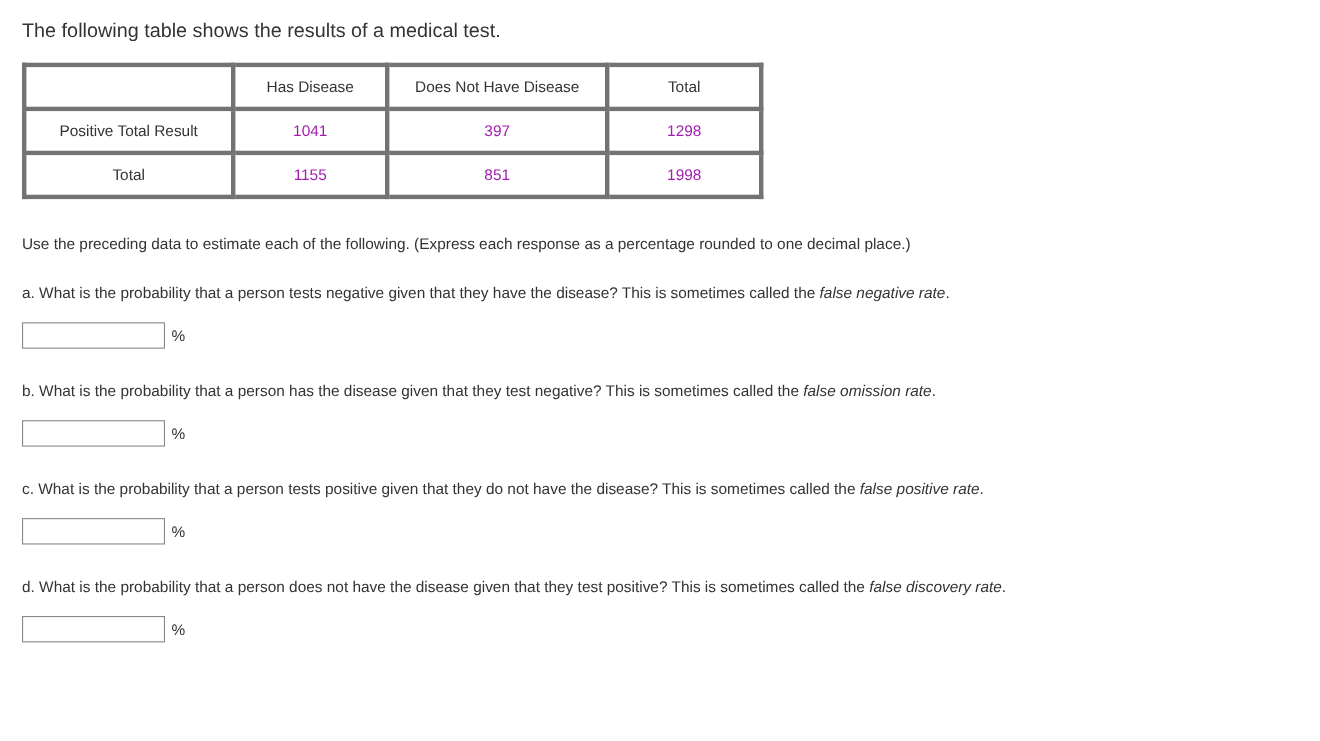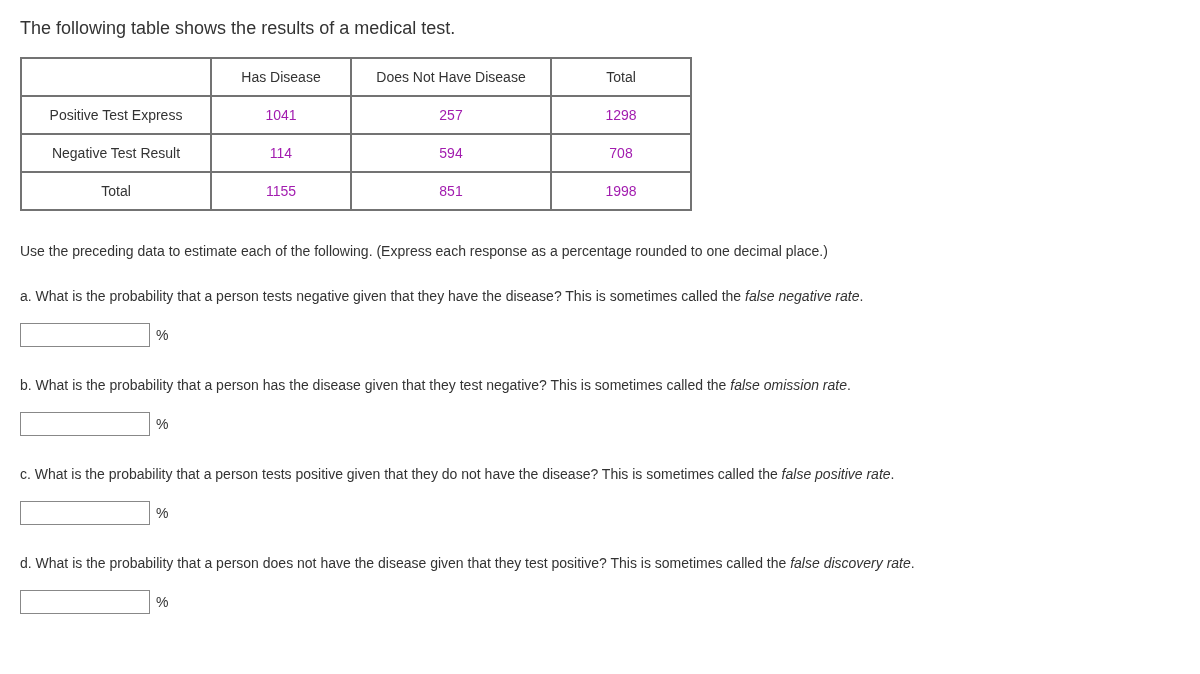--- a/index.html
+++ b/index.html
@@ -17,21 +17,21 @@
     }
     .intro-text {
       margin-bottom: 18px;
       font-size: 18px;
     }
     .data-table {
       border-collapse: collapse;
       margin-bottom: 30px;
     }
     .data-table td, .data-table th {
-      border: 2px solid #737373;
+      border: 4px solid #737373;
       padding: 10px 14px;
       text-align: center;
       font-weight: normal;
       min-width: 140px;
     }
     .data-table .row-header {
       text-align: center;
       min-width: 190px;
     }
     .data-table .col-wide {
@@ -75,30 +75,24 @@
 
 <table class="data-table">
   <tbody>
       <tr>
     <th class="row-header"></th>
     <th>Has Disease</th>
     <th class="col-wide">Does Not Have Disease</th>
     <th>Total</th>
   </tr>
   <tr>
-    <td class="row-header">Positive Test Express</td>
+    <td class="row-header">Positive Total Result</td>
     <td class="data-value">1041</td>
-    <td class="data-value col-wide">257</td>
+    <td class="data-value col-wide">397</td>
     <td class="data-value">1298</td>
-  </tr>
-  <tr>
-    <td class="row-header">Negative Test Result</td>
-    <td class="data-value">114</td>
-    <td class="data-value col-wide">594</td>
-    <td class="data-value">708</td>
   </tr>
   <tr>
     <td class="row-header">Total</td>
     <td class="data-value">1155</td>
     <td class="data-value col-wide">851</td>
     <td class="data-value">1998</td>
   </tr>
 </tbody>
   </table>
 

